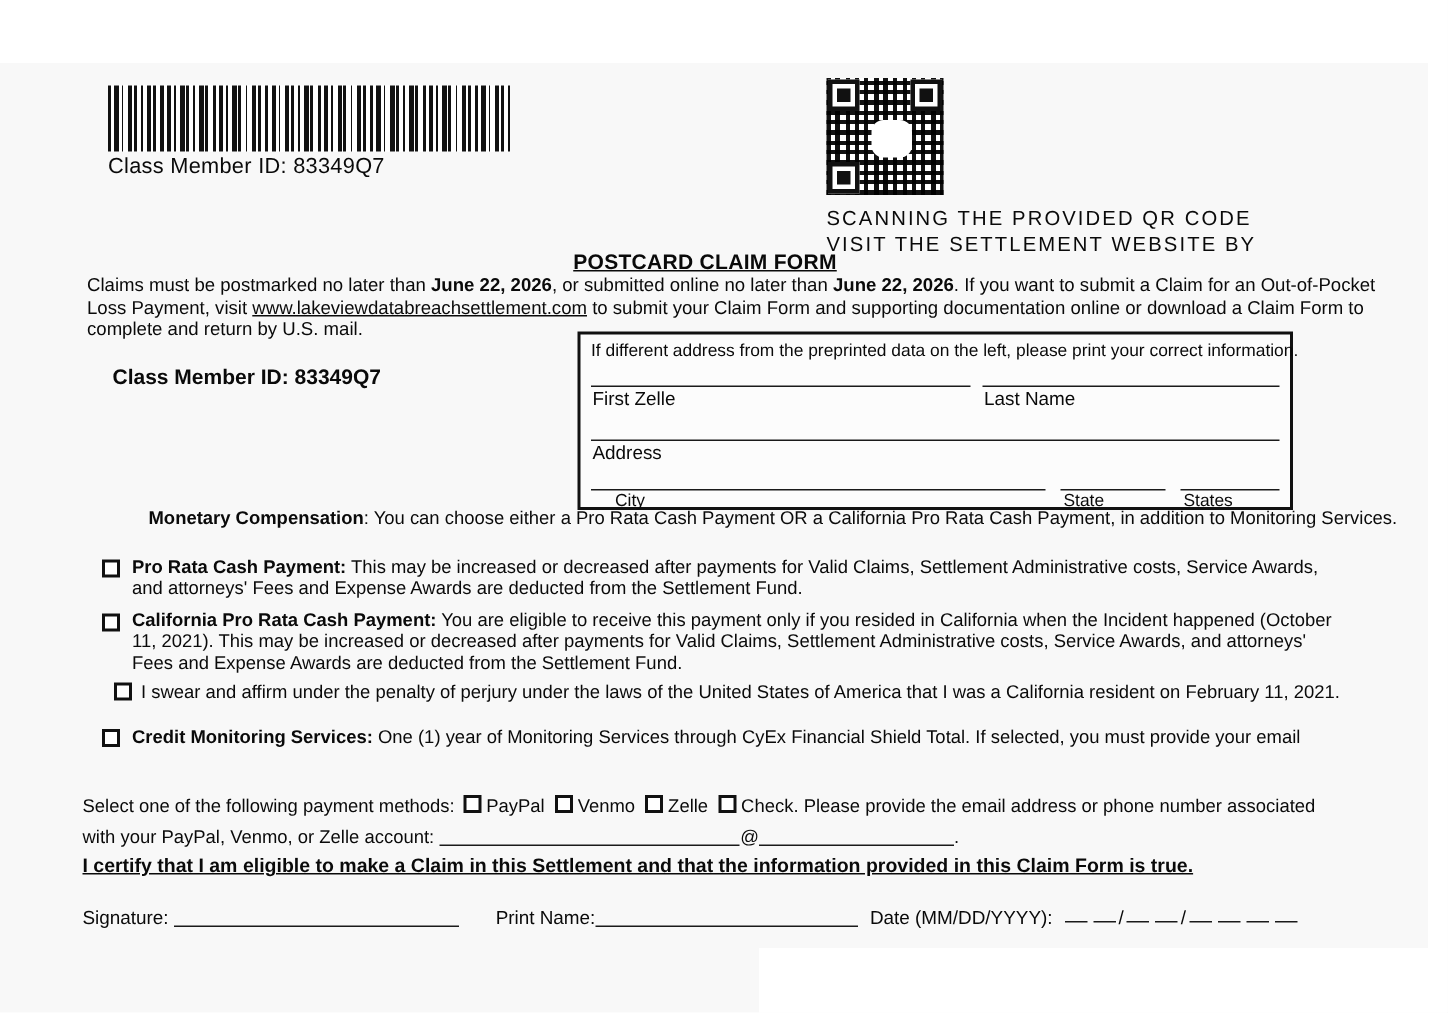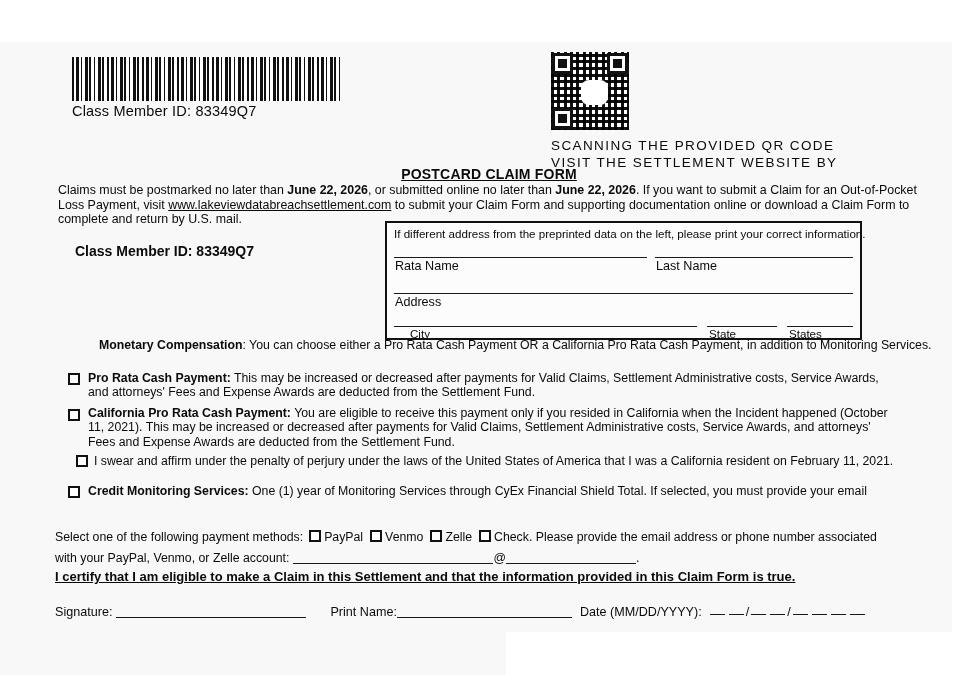--- a/index.html
+++ b/index.html
@@ -106,21 +106,20 @@
   }
 
   
   #form-title {
     left: 0; top: 166px; width: 940px;
     text-align: center;
     font-size: 14px;
     font-weight: bold;
     text-decoration: underline;
     letter-spacing: 0.2px;
-    padding-left: 19px;
   }
 
   
   #intro {
     left: 58px; top: 183px; width: 880px;
     font-size: 12.4px;
     line-height: 14.6px;
     text-align: left;
   }
   #intro b { font-weight: bold; }
@@ -245,21 +244,21 @@
 
   <div class="abs" id="intro"><span>Claims must be postmarked no later than </span><b>June 22, 2026</b><span>, or submitted online no later than </span><b>June 22, 2026</b><span>. If you want to submit a Claim for an Out-of-Pocket Loss Payment, visit </span><span class="ulink">www.lakeviewdatabreachsettlement.com</span><span> to submit your Claim Form and supporting documentation online or download a Claim Form to complete and return by U.S. mail.</span></div>
 
   <div class="abs" id="class-id-body">Class Member ID: 83349Q7</div>
 
   <div class="abs" id="address-box">
     <div id="addr-note">If different address from the preprinted data on the left, please print your correct information.</div>
 
     <div class="addr-rule" style="left:7px; top:34px; width:253px;"></div>
     <div class="addr-rule" style="left:268px; top:34px; width:198px;"></div>
-    <div class="addr-label" style="left:8px; top:36px;">Rata Name</div>
+    <div class="addr-label" style="left:8px; top:36px;">First Zelle</div>
     <div class="addr-label" style="left:269px; top:36px;">Last Name</div>
 
     <div class="addr-rule" style="left:7px; top:70px; width:459px;"></div>
     <div class="addr-label" style="left:8px; top:72px;">Address</div>
 
     <div class="addr-rule" style="left:7px; top:103px; width:303px;"></div>
     <div class="addr-rule" style="left:320px; top:103px; width:70px;"></div>
     <div class="addr-rule" style="left:400px; top:103px; width:66px;"></div>
     <div class="addr-label" style="left:23px; top:104px; font-size:11.6px;">City</div>
     <div class="addr-label" style="left:322px; top:104px; font-size:11.6px;">State</div>

